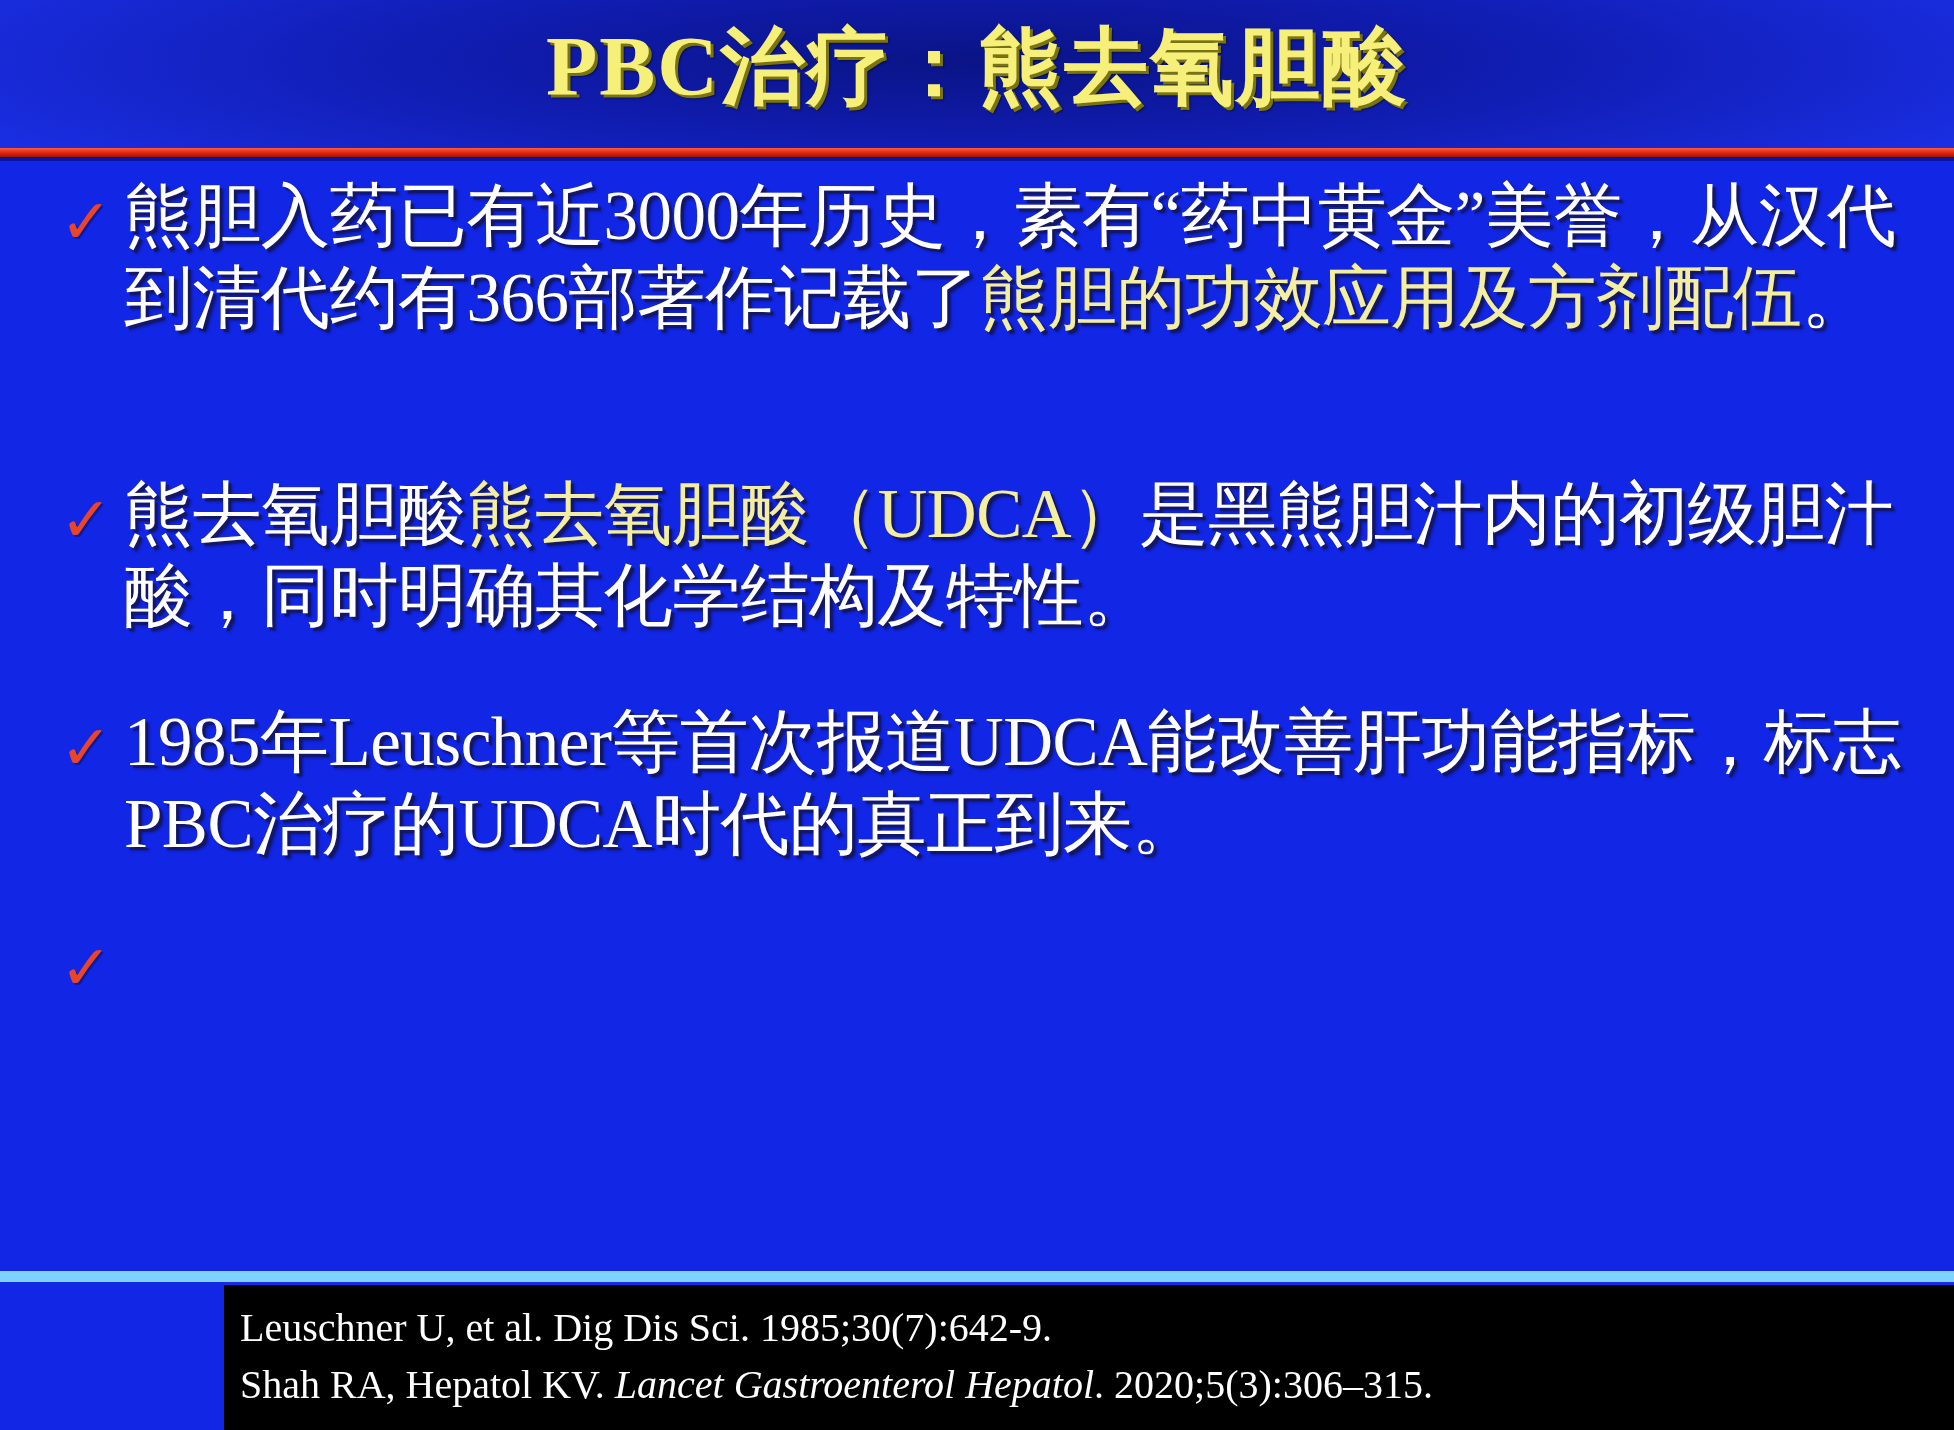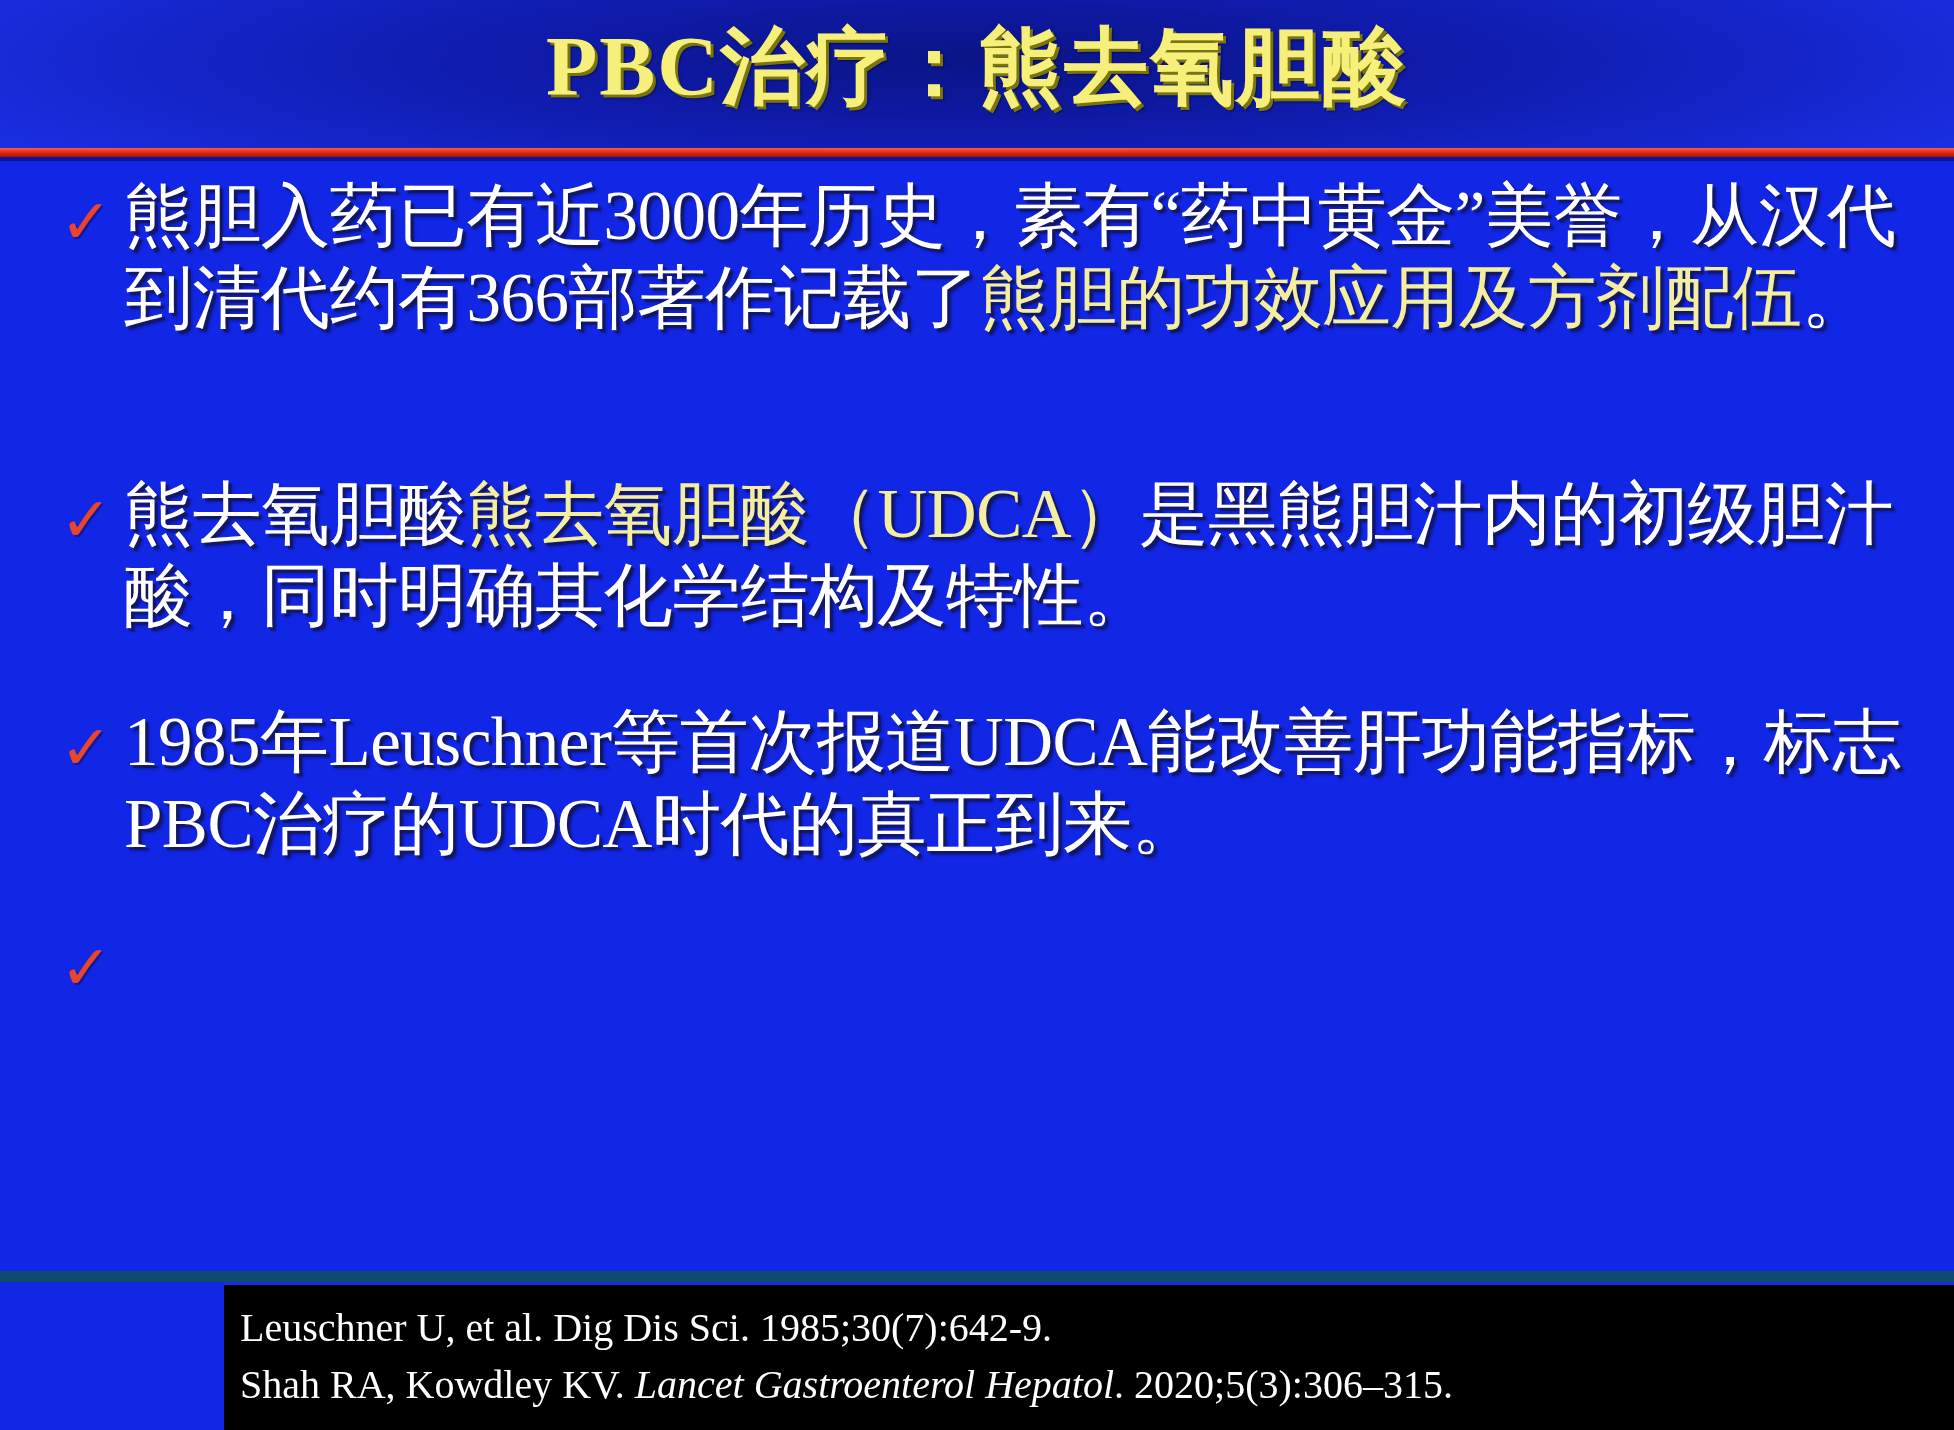--- a/index.html
+++ b/index.html
@@ -5,21 +5,21 @@
   html, body {
     margin: 0;
     padding: 0;
     background: #000;
   }
   #slide {
     position: relative;
     width: 1954px;
     height: 1430px;
     overflow: hidden;
-    background: #0c4a6e;
+    background: #7dd3fc;
     font-family: "Liberation Serif", "DejaVu Serif", serif;
   }
 
   
   #header {
     position: absolute;
     left: 0; top: 0;
     width: 1954px;
     height: 150px;
     background:
@@ -165,16 +165,16 @@
     <div class="bullet" id="b4">
       <span class="check">✓</span>
     </div>
 
   </div>
 
   <div id="left-edge"></div>
 
   <div id="cite-box">
     <div class="cite-line">Leuschner U, et al. Dig Dis Sci. 1985;30(7):642-9.</div>
-    <div class="cite-line"><span>Shah RA, Kowdley KV. </span><i>Lancet Gastroenterol Hepatol</i><span>. 2020;5(3):306–315.</span></div>
+    <div class="cite-line"><span>Shah RA, Hepatol KV. </span><i>Lancet Gastroenterol Hepatol</i><span>. 2020;5(3):306–315.</span></div>
   </div>
 
 </div>
 
 </body></html>

